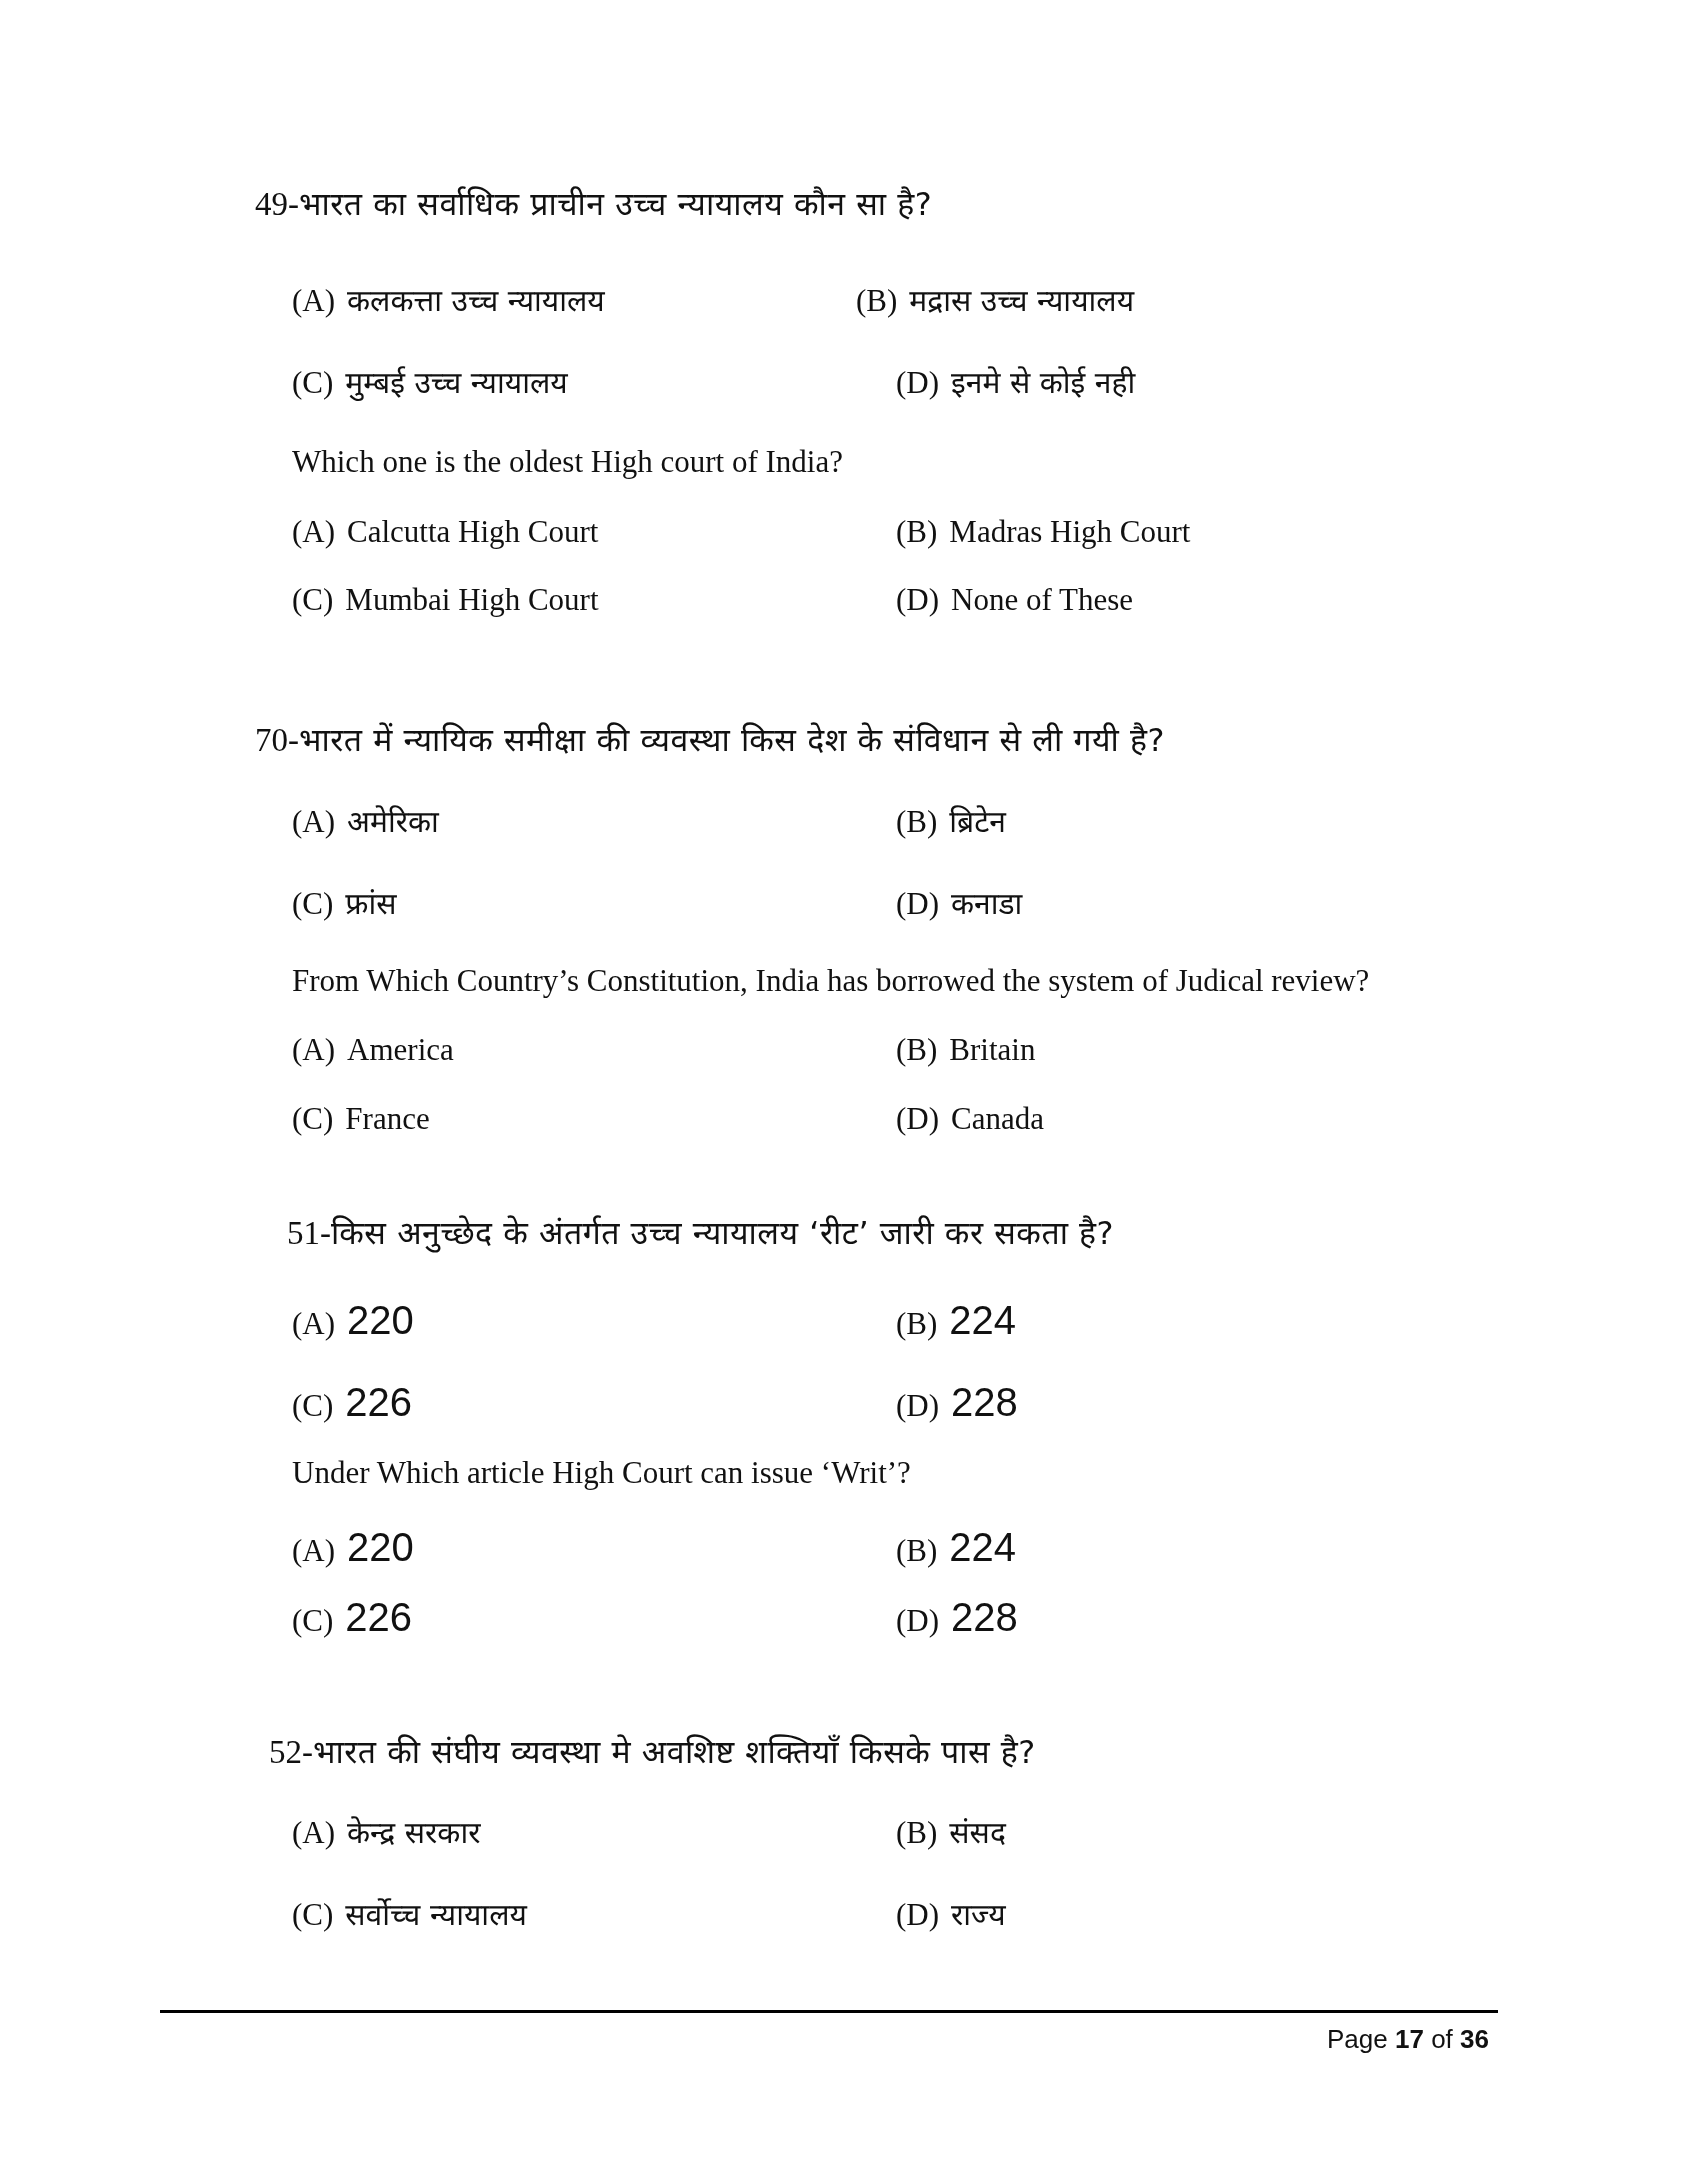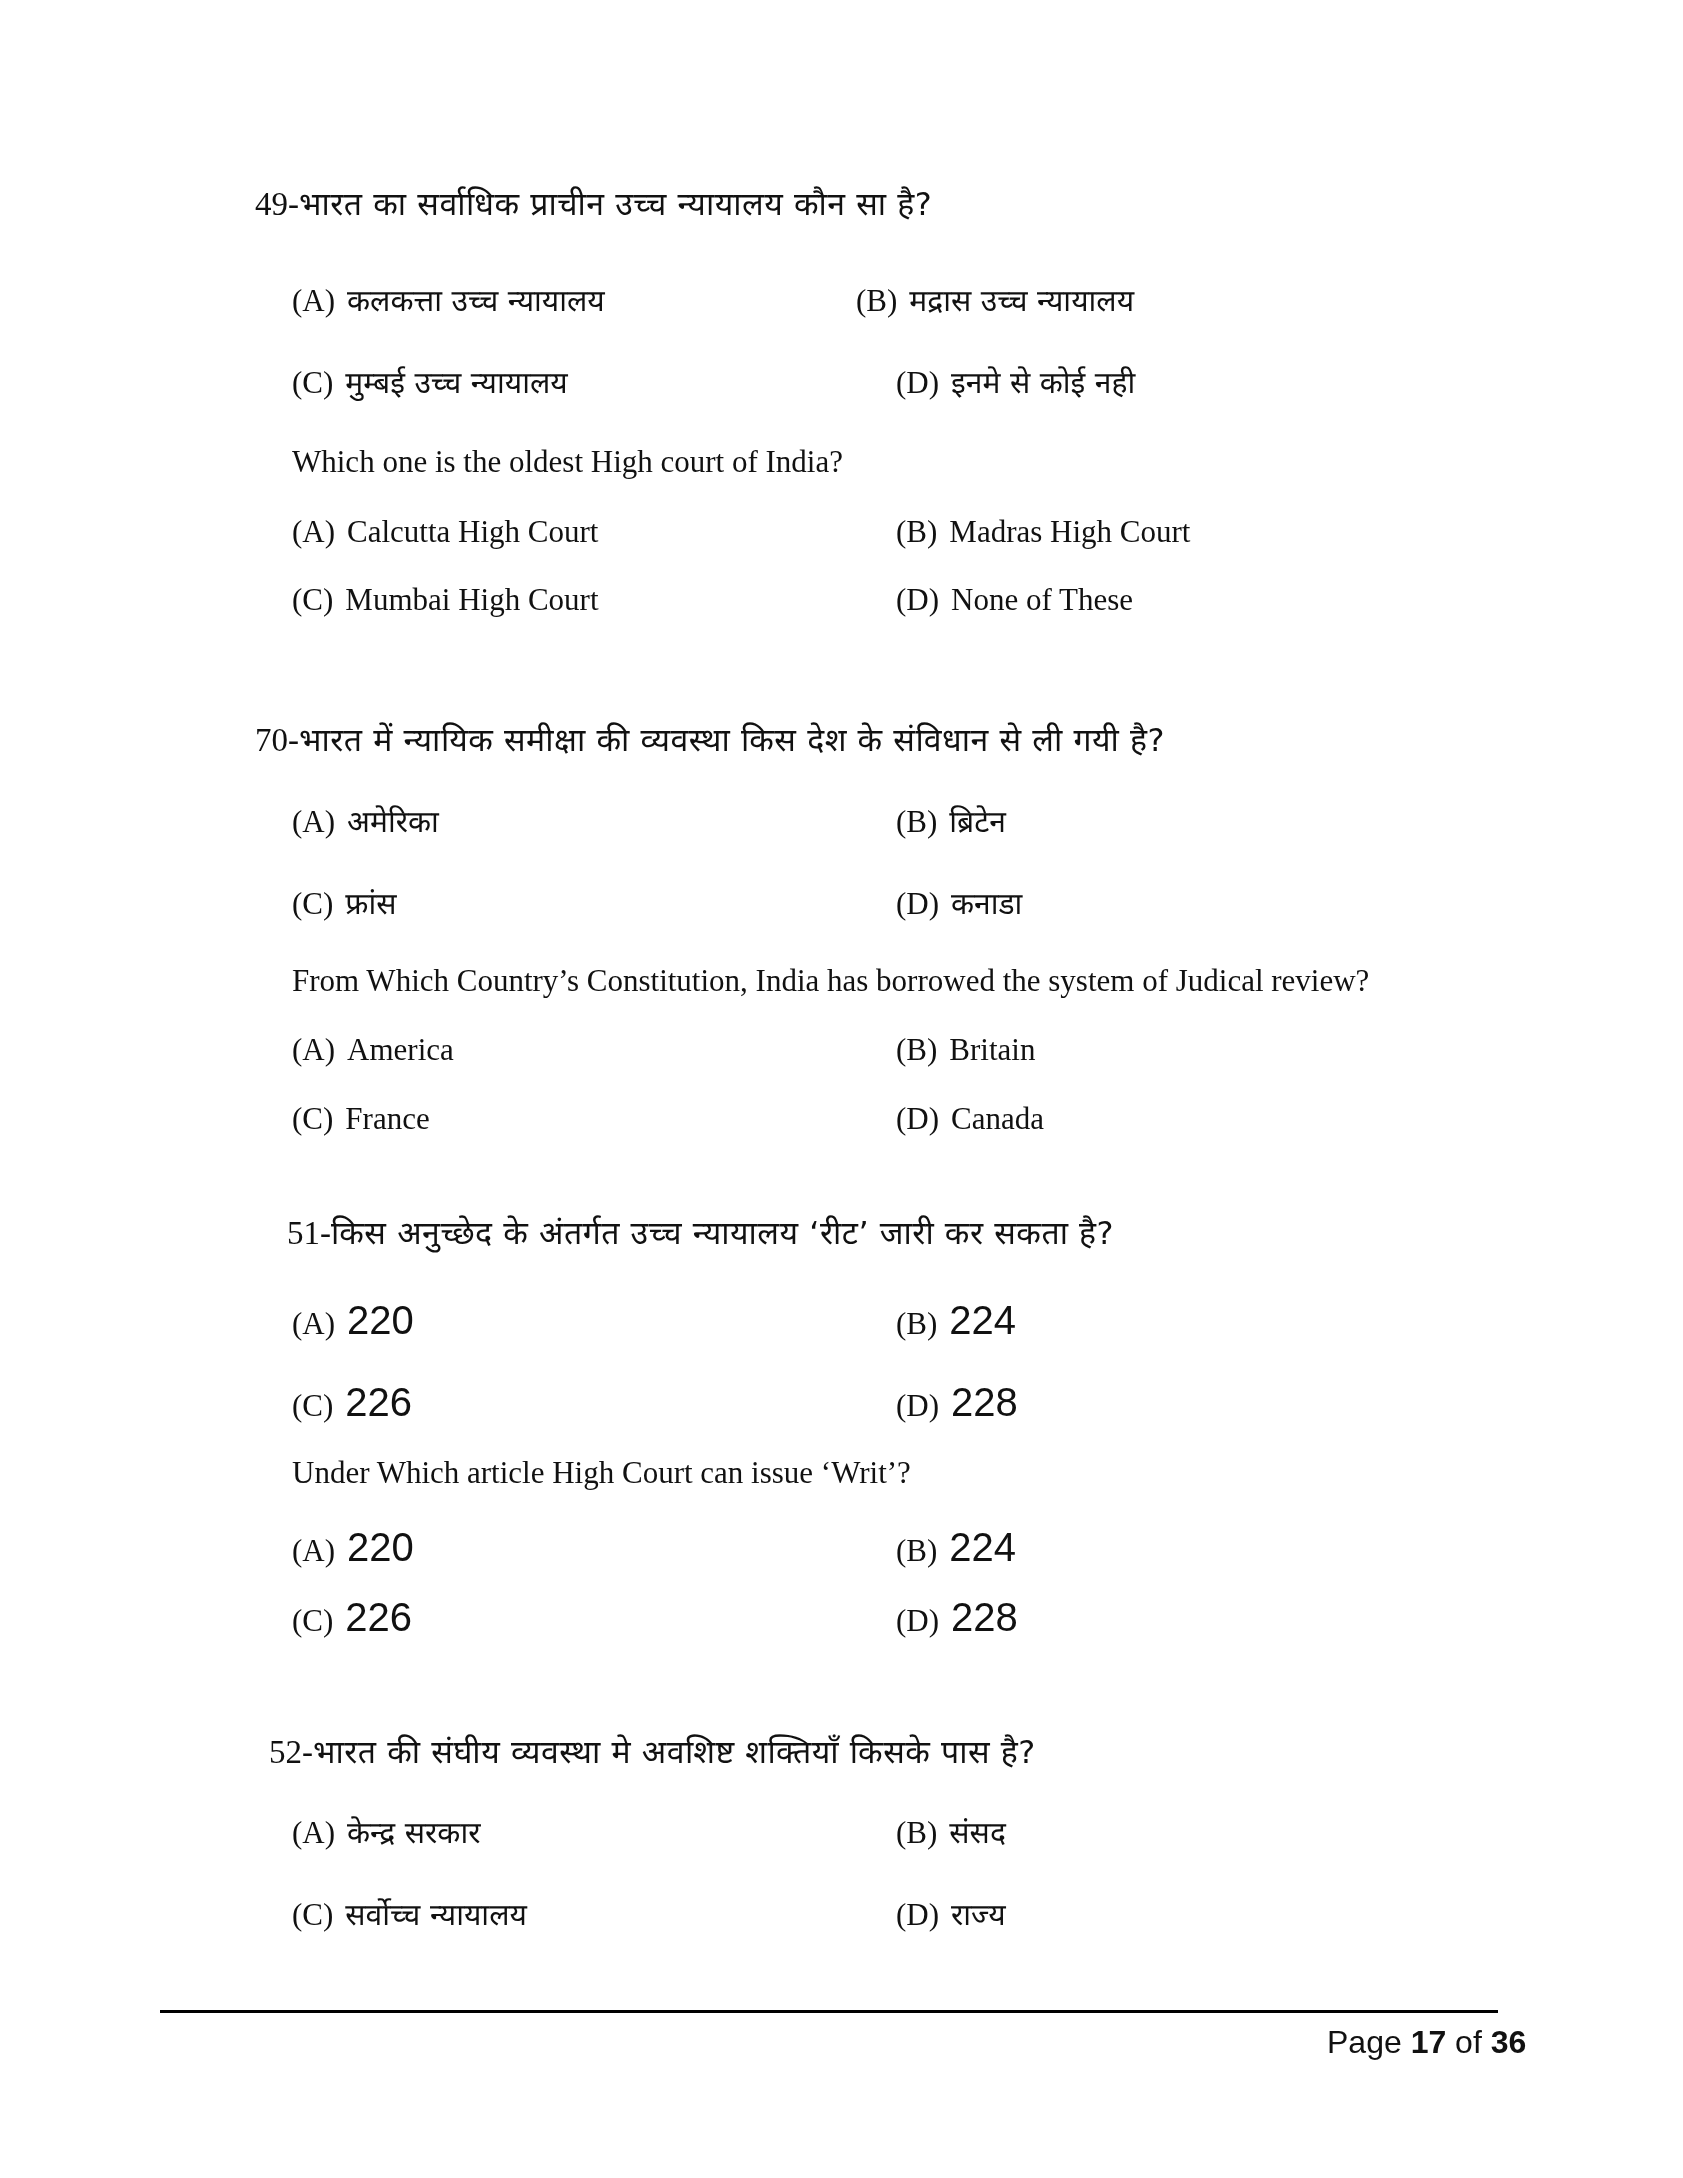--- a/index.html
+++ b/index.html
@@ -7,21 +7,21 @@
   .line { position: absolute; white-space: nowrap; line-height: 1; }
   .q { font-family: "Liberation Serif", "DejaVu Serif", serif; font-size: 35px; }
   .hi { font-family: "DejaVu Sans", "Liberation Sans", sans-serif; font-size: 32px; letter-spacing: 0.5px; }
   .en { font-family: "Liberation Serif", "DejaVu Serif", serif; font-size: 31px; }
   .opt { font-family: "Liberation Serif", "DejaVu Serif", serif; font-size: 31px; }
   .opt .lbl { margin-right: 12px; }
   .opt .val-hi { font-family: "DejaVu Sans", "Liberation Sans", sans-serif; font-size: 30px; }
   .opt .val-num { font-family: "Liberation Sans", "DejaVu Sans", sans-serif; font-size: 40px; }
   .q .num { font-family: "Liberation Serif", "DejaVu Serif", serif; font-size: 33px; }
   .rule { position: absolute; left: 160px; top: 2010px; width: 1338px; height: 3px; background: #000; }
-  .footer { position: absolute; top: 2024px; left: 1327px; font-family: "Liberation Sans", "DejaVu Sans", sans-serif; font-size: 32px; color: #111; }
+  .footer { position: absolute; top: 2024px; left: 1327px; font-family: "Liberation Sans", "DejaVu Sans", sans-serif; font-size: 26px; color: #111; }
   .footer b { font-weight: bold; }
 </style>
 </head>
 <body>
 
 <div class="line q" style="left:255px; top:186px;">
   <span class="num">49-</span><span class="hi">भारत का सर्वाधिक प्राचीन उच्च न्यायालय कौन सा है?</span>
 </div>
 <div class="line opt" style="left:292px; top:285px;"><span class="lbl">(A)</span><span class="val-hi">कलकत्ता उच्च न्यायालय</span></div>
 <div class="line opt" style="left:856px; top:285px;"><span class="lbl">(B)</span><span class="val-hi">मद्रास उच्च न्यायालय</span></div>

